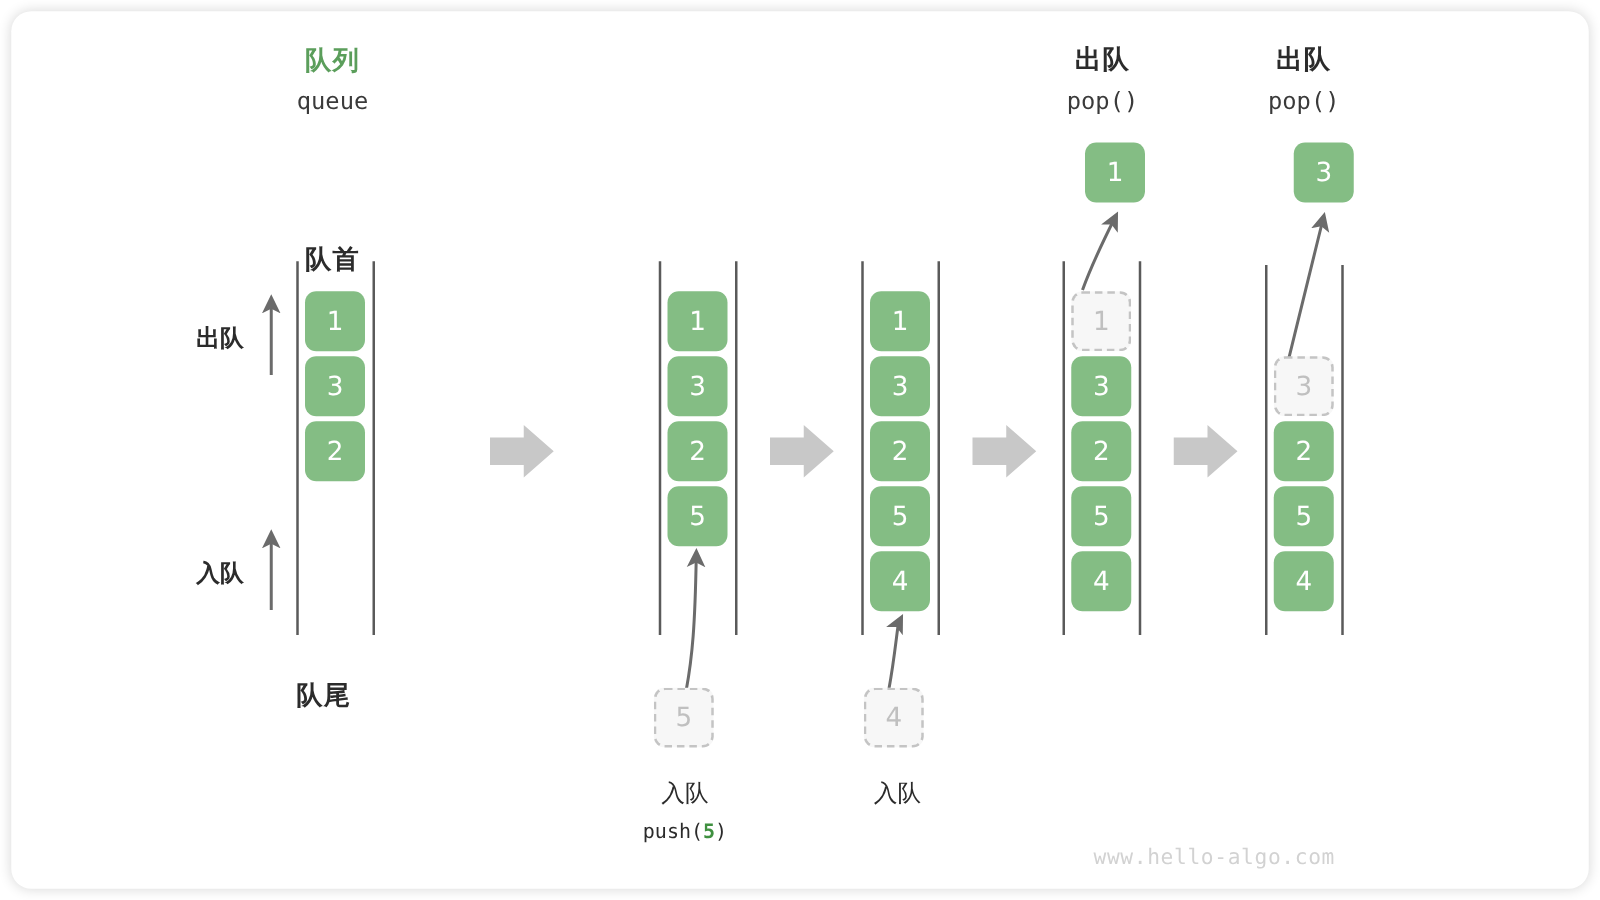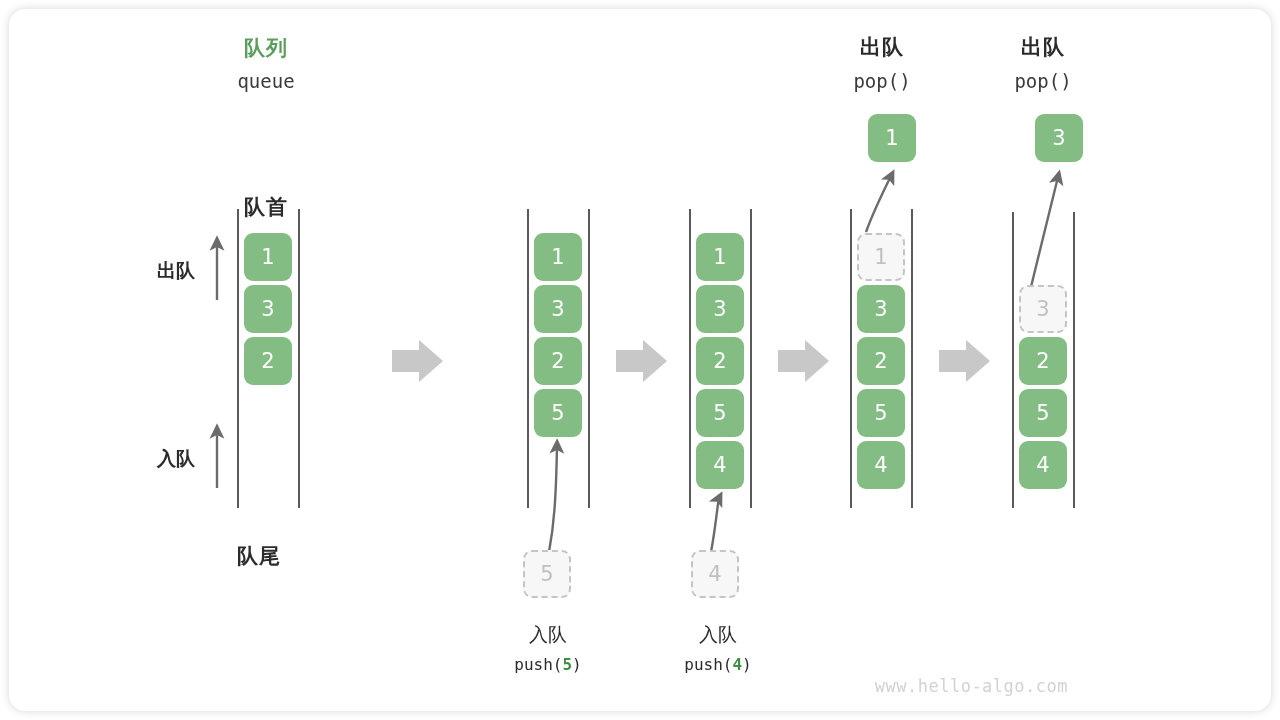--- a/index.html
+++ b/index.html
@@ -214,21 +214,20 @@
   <div class="cap-cn" style="left:490px; top:622px; width:116px;">入队</div>
   <div class="cap-mono" style="left:470px; top:655px; width:156px;"><span>push(</span><span class="arg">5</span><span>)</span></div>
 
   <div class="cell" style="left:696px; top:233px;">1</div>
   <div class="cell" style="left:696px; top:285px;">3</div>
   <div class="cell" style="left:696px; top:337px;">2</div>
   <div class="cell" style="left:696px; top:389px;">5</div>
   <div class="cell" style="left:696px; top:441px;">4</div>
   <div class="cell ghost" style="left:691px; top:550px;">4</div>
   <div class="cap-cn" style="left:660px; top:622px; width:116px;">入队</div>
-  <div class="cap-mono" style="left:640px; top:655px; width:156px;"><span>push(</span><span class="arg">4</span><span>)</span></div>
 
   <div class="cell" style="left:868px; top:114px;">1</div>
   <div class="cell ghost" style="left:857px; top:233px;">1</div>
   <div class="cell" style="left:857px; top:285px;">3</div>
   <div class="cell" style="left:857px; top:337px;">2</div>
   <div class="cell" style="left:857px; top:389px;">5</div>
   <div class="cell" style="left:857px; top:441px;">4</div>
 
   <div class="cell" style="left:1035px; top:114px;">3</div>
   <div class="cell ghost" style="left:1019px; top:285px;">3</div>

